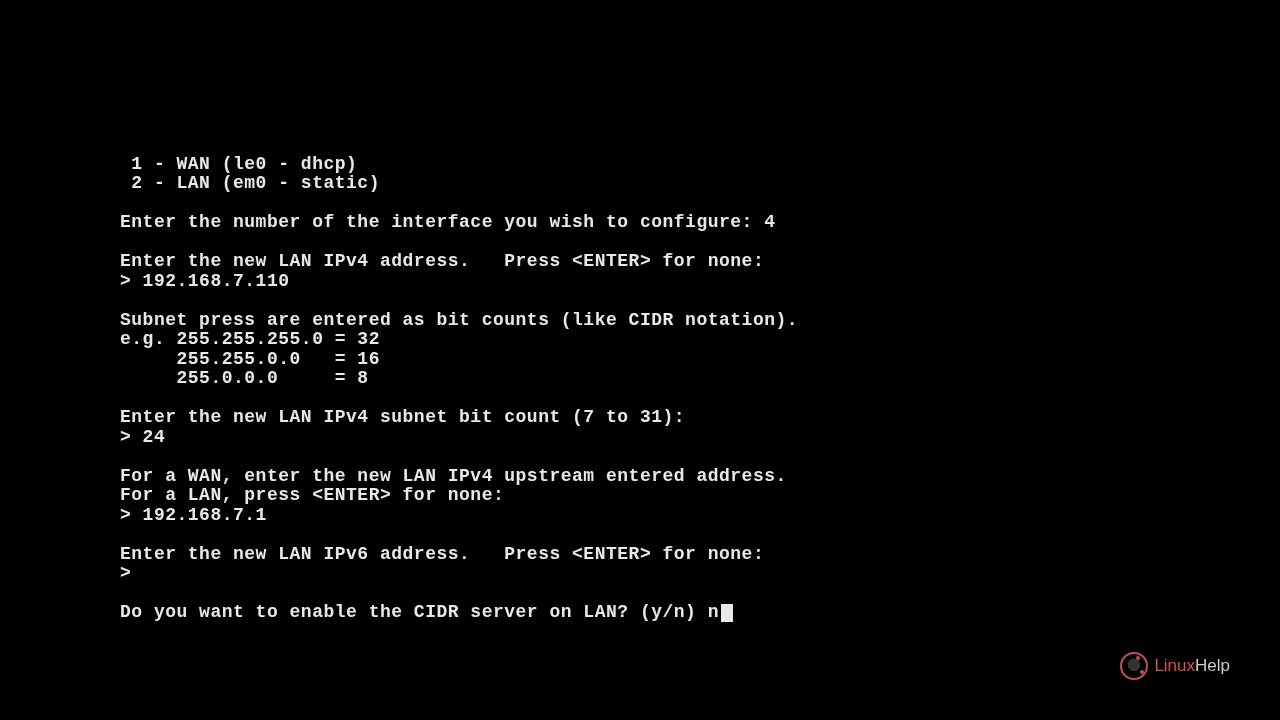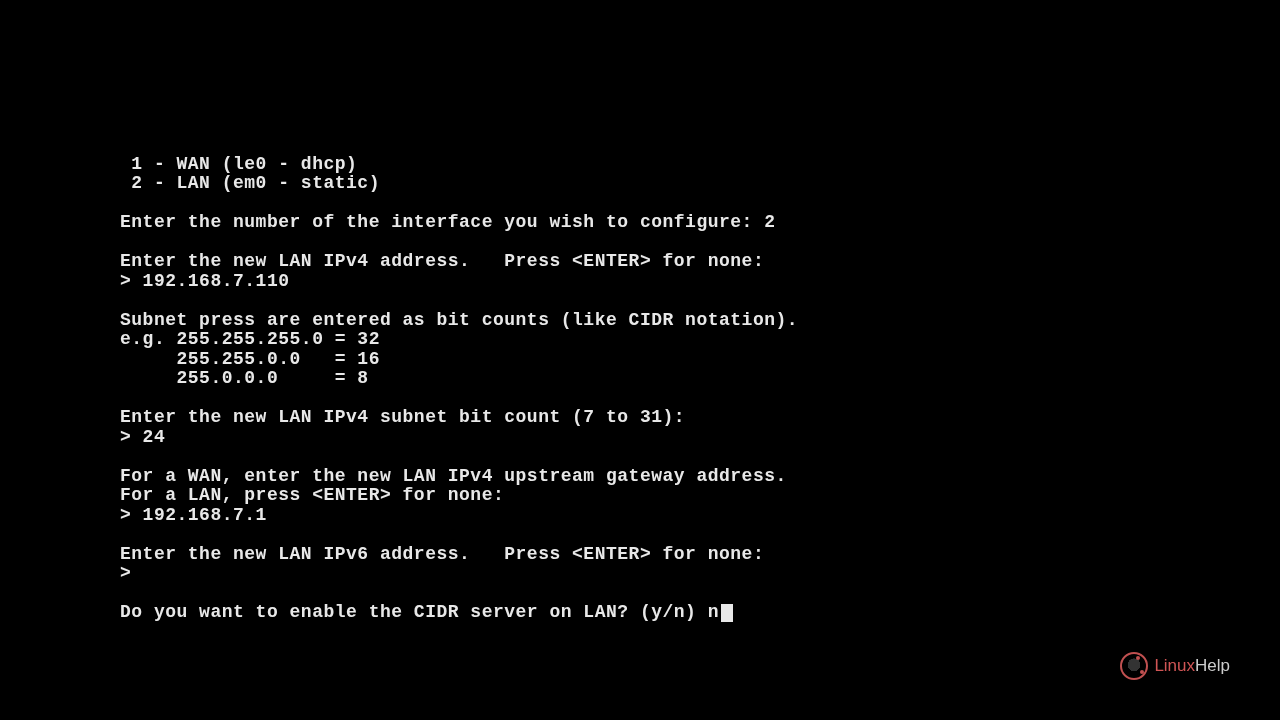--- a/index.html
+++ b/index.html
@@ -83,34 +83,34 @@
       color: #cccccc;
     }
   </style>
 </head>
 <body>
 
 <div class="terminal">
 <span> 1 - WAN (le0 - dhcp)</span>
 <span> 2 - LAN (em0 - static)</span>
 <span></span>
-<span>Enter the number of the interface you wish to configure: 2</span>
+<span>Enter the number of the interface you wish to configure: 4</span>
 <span></span>
 <span>Enter the new LAN IPv4 address.   Press &lt;ENTER&gt; for none:</span>
 <span>&gt; 192.168.7.110</span>
 <span></span>
 <span>Subnet press are entered as bit counts (like CIDR notation).</span>
 <span>e.g. 255.255.255.0 = 32</span>
 <span>     255.255.0.0   = 16</span>
 <span>     255.0.0.0     = 8</span>
 <span></span>
 <span>Enter the new LAN IPv4 subnet bit count (7 to 31):</span>
 <span>&gt; 24</span>
 <span></span>
-<span>For a WAN, enter the new LAN IPv4 upstream gateway address.</span>
+<span>For a WAN, enter the new LAN IPv4 upstream entered address.</span>
 <span>For a LAN, press &lt;ENTER&gt; for none:</span>
 <span>&gt; 192.168.7.1</span>
 <span></span>
 <span>Enter the new LAN IPv6 address.   Press &lt;ENTER&gt; for none:</span>
 <span>&gt;</span>
 <span></span>
 <span>Do you want to enable the CIDR server on LAN? (y/n) n</span><span class="cursor"></span>
 </div>
 
 <div class="logo">

